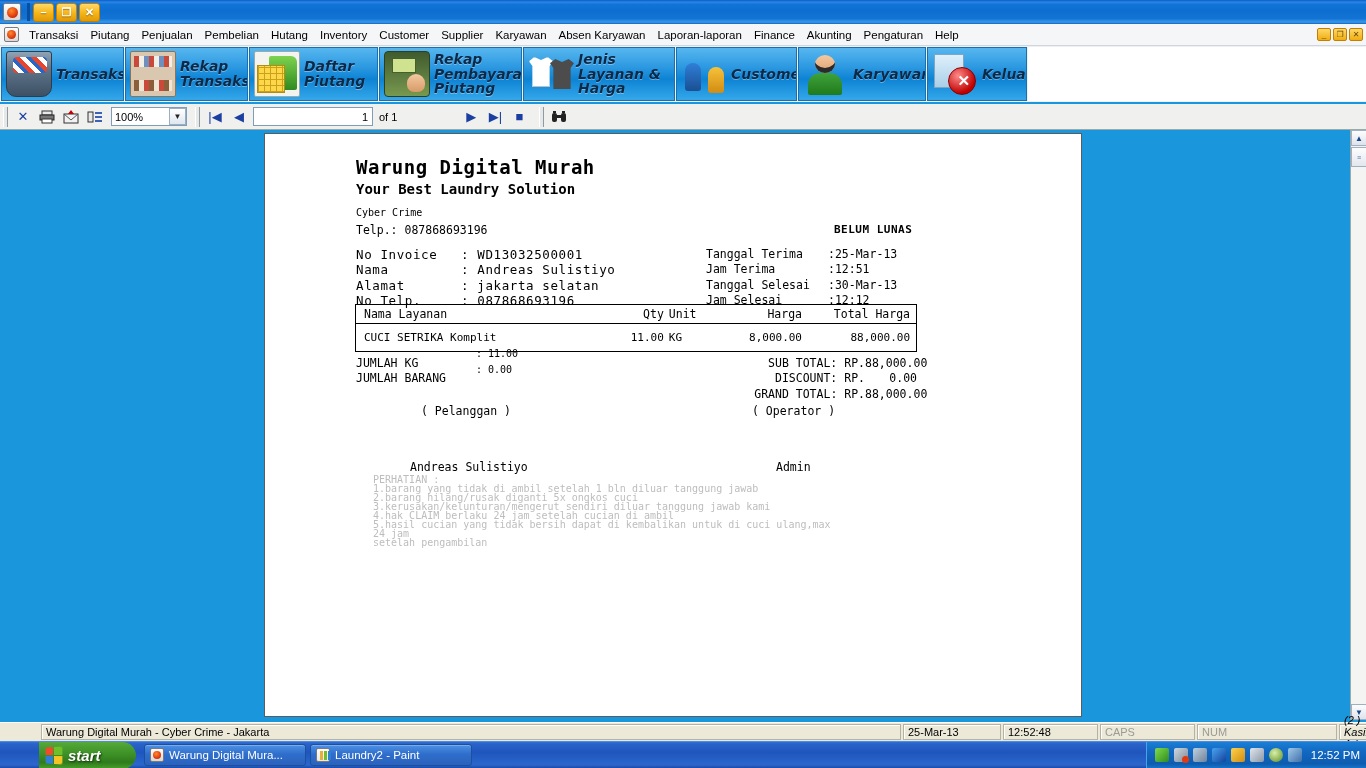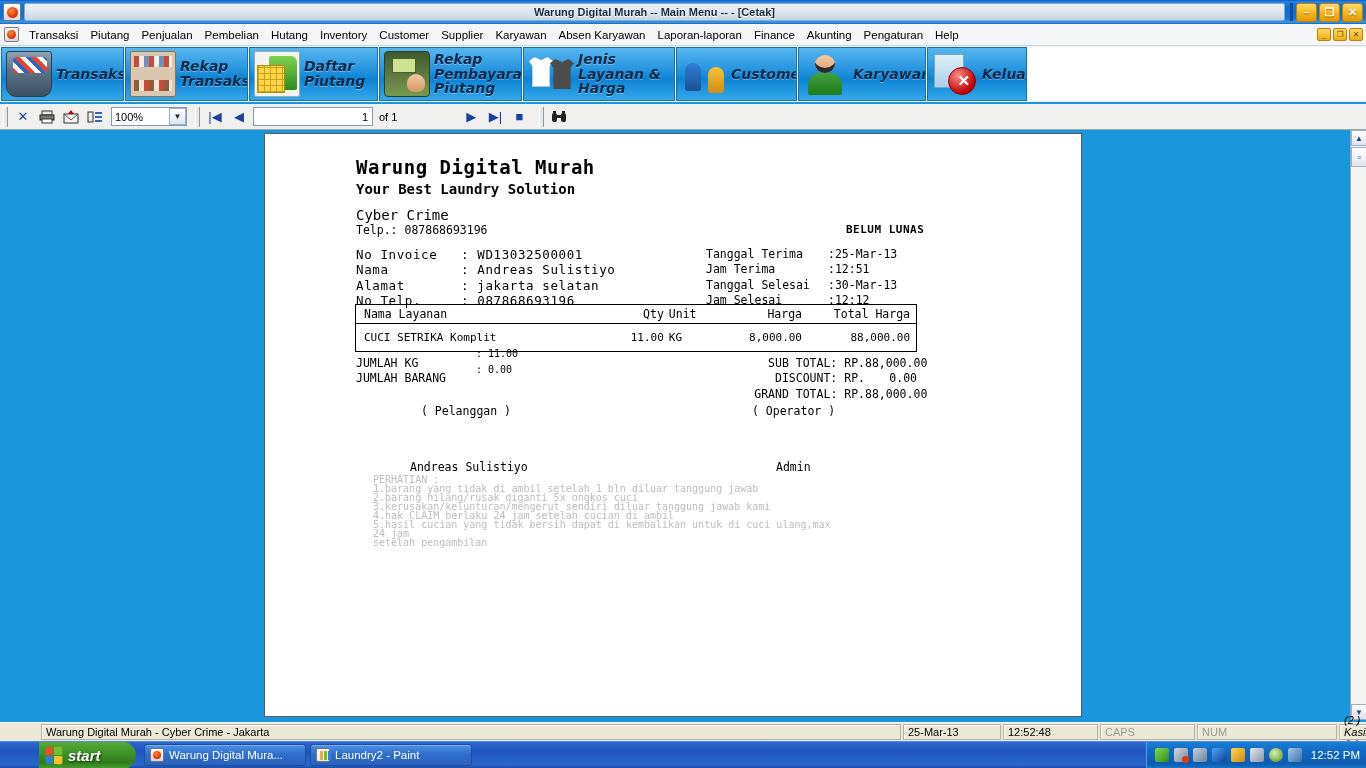--- a/index.html
+++ b/index.html
@@ -208,23 +208,23 @@
   .doc {
     font-family: "DejaVu Sans Mono", "Liberation Mono", monospace;
     font-size: 11px; color:#000; position: relative; height: 100%; padding-left: 12px;
   }
   .biz-title {
     position:absolute; left:91px; top:22px; font-size:19px; font-weight:bold; letter-spacing:.5px;
   }
   .biz-sub {
     position:absolute; left:91px; top:47px; font-size:14px; font-weight:bold;
   }
-  .biz-owner { position:absolute; left:91px; top:73px; font-size:14px; }
+  .biz-owner { position:absolute; left:91px; top:73px; font-size:10px; }
   .biz-tel { position:absolute; left:91px; top:89px; font-size:11.5px; }
-  .paystatus { position:absolute; left:569px; top:89px; font-size:11px; font-weight:bold; letter-spacing:.5px;margin-left:12px;}
+  .paystatus { position:absolute; left:569px; top:89px; font-size:11px; font-weight:bold; letter-spacing:.5px;}
 
   .infoL { position:absolute; left:91px; top:113px; font-size:11.5px; line-height:15.4px; white-space:pre; }
   .infoLv { position:absolute; left:196px; top:113px; font-size:11.5px; line-height:15.4px; white-space:pre; }
   .infoR { position:absolute; left:441px; top:113px; font-size:11.5px; line-height:15.4px; white-space:pre; }
   .infoRv { position:absolute; left:563px; top:113px; font-size:11.5px; line-height:15.4px; white-space:pre; }
   .noinv-big { font-size:12.5px; letter-spacing: .6px; }
 
   .tbl {
     position:absolute; left:90px; top:170px; width:562px;
     border:1px solid #000; border-collapse: collapse;
@@ -361,21 +361,20 @@
   .t8 { background: linear-gradient(135deg,#9fc8ea,#3f6fa8); }
   .traytime { color:#fff; font-size:11.5px; margin-left:4px; }
 </style>
 </head>
 <body>
 
 <div id="app">
 
   <div class="titlebar">
     <div class="tb-appicon"></div>
-    <div class="tb-caption">Warung Digital Murah  -- Main Menu -- - [Cetak]</div>
     <div class="tb-sep"></div>
     <div class="winbtns">
       <div class="winbtn">–</div>
       <div class="winbtn">❐</div>
       <div class="winbtn">✕</div>
     </div>
   </div>
 
   <div class="menubar">
     <div class="menu-appicon"></div>

